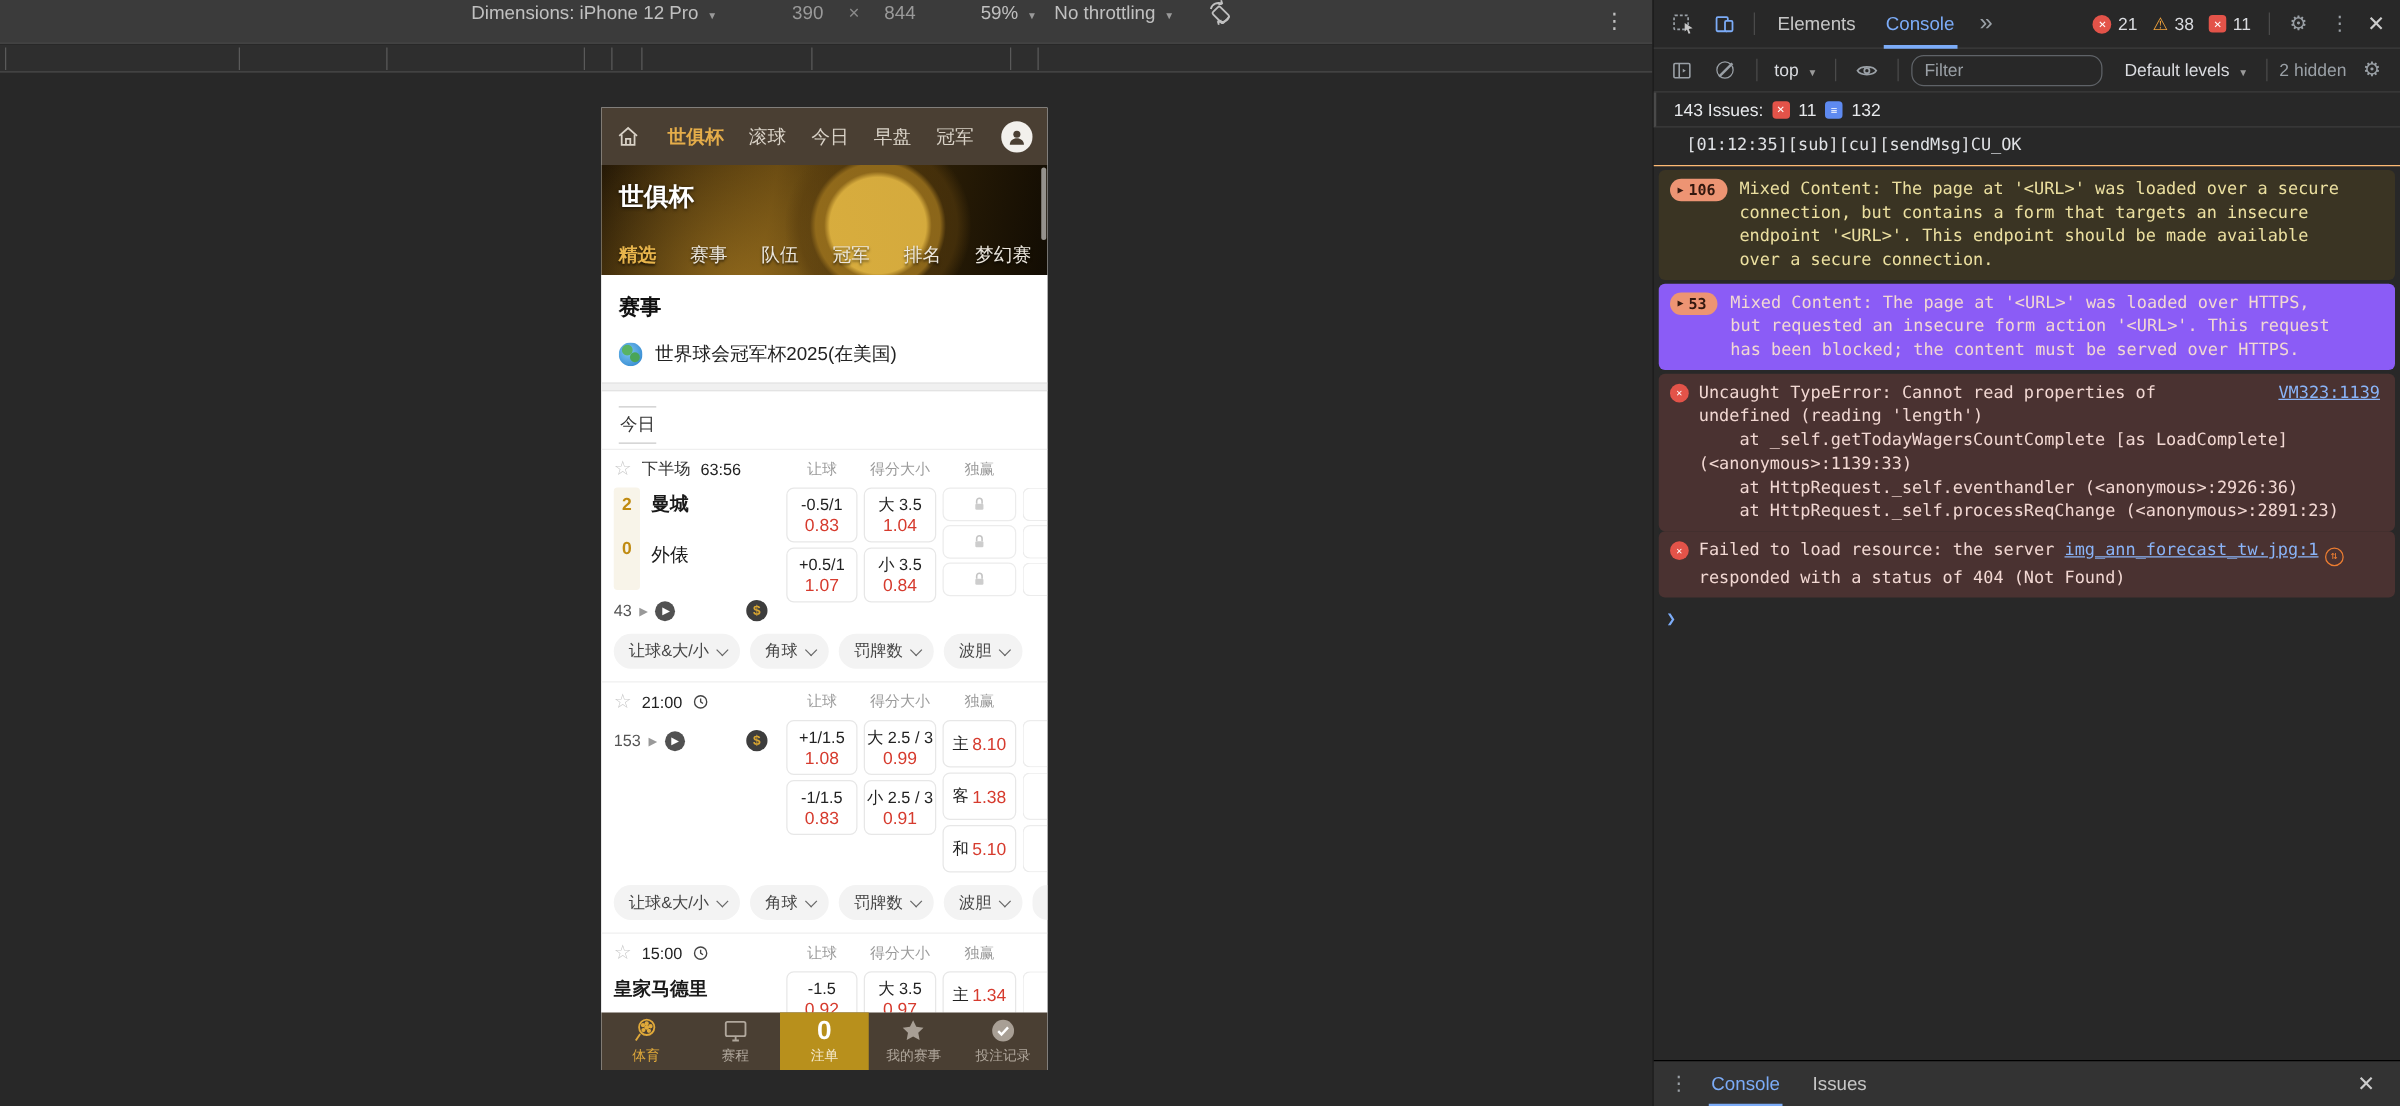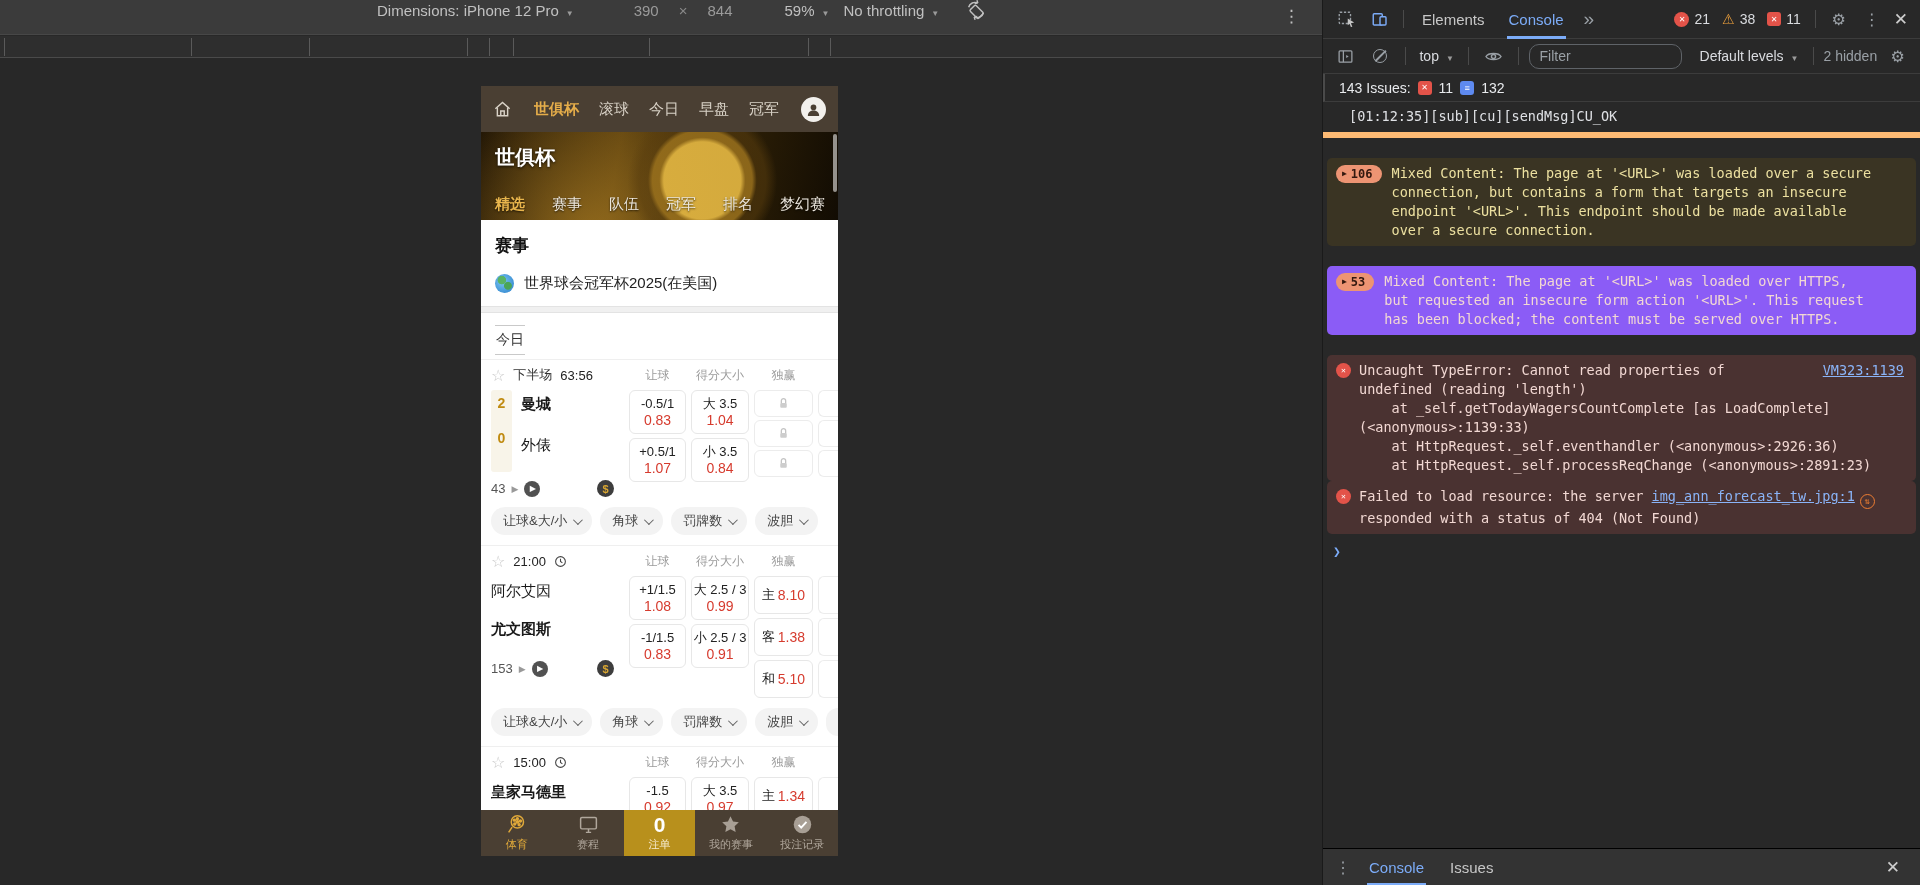--- a/index.html
+++ b/index.html
@@ -164,22 +164,22 @@
   .ct-label { font-size:14px; color:#dadce0; display:flex; align-items:center; gap:7px; cursor:pointer; padding:0 4px; white-space:nowrap; }
   .filter-box { width:153px; height:25px; border:1px solid #5f6368; border-radius:10px; background:transparent;
     color:#e8eaed; font-size:14px; padding:0 10px; outline:none; font-family:"Liberation Sans",sans-serif; }
   .filter-box::placeholder { color:#9aa0a6; }
   .hidden-lbl { color:#9aa0a6; font-size:14px; white-space:nowrap; }
 
   .issuesbar { height:28px; border-bottom:1px solid #3c3c3c; display:flex; align-items:center; gap:7px;
     padding:0 14px; font-size:14px; color:#e8eaed; border-left:2px solid #4a4a4a; }
 
   .console { font-family:"DejaVu Sans Mono", monospace; font-size:13.5px; line-height:19px; }
-  .msg-log { padding:5px 8px 6px 26px; border-bottom:6px solid #fdba74; color:#dfe1e5; }
-  .msg-group { display:flex; gap:10px; margin:20px 4px; border-radius:5px; padding:6px 9px; }
+  .msg-log { padding:5px 8px 6px 26px; border-bottom:1px solid #fdba74; color:#dfe1e5; }
+  .msg-group { display:flex; gap:10px; margin:3px 4px; border-radius:5px; padding:6px 9px; }
   .msg-group.warn { background:#3a3423; color:#ece0a0; }
   .msg-group.err  { background:#8b5cf6; color:#f2d8d3; }
   .grp-badge { background:#ed9473; color:#33180f; border-radius:10px; padding:0 9px 0 6px; font-size:12px;
     font-weight:bold; line-height:18px; height:18px; margin-top:1px; display:flex; align-items:center; gap:4px;
     cursor:pointer; white-space:nowrap; }
   .grp-badge::before { content:"▶"; font-size:8px; }
   .msg-text { white-space:pre-wrap; }
   .msg-err { position:relative; display:flex; gap:8px; margin:0 4px; border-radius:5px; padding:6px 9px;
     background:#4a3231; color:#f2d8d3; }
   .err-ic { flex:none; margin-top:2px; }
@@ -410,24 +410,20 @@
               </svg>
           </span>
         </div>
         <span class="mcol-label">让球</span>
         <span class="mcol-label">得分大小</span>
         <span class="mcol-label">独赢</span>
         <span></span>
       </div>
       <div class="mgrid mbody">
         <div class="mleft">
-          <div class="names-col">
-            <span class="tname">阿尔艾因</span>
-            <span class="tname b">尤文图斯</span>
-          </div>
           <div class="count-line">
             <span class="mcount">153</span>
             <span class="tri-sm"></span>
             <span class="play-circle"></span>
             <span class="cash-circle"></span>
           </div>
         </div>
         <div class="obox-col">
           <div class="obox">
             <span class="oline">+1/1.5</span>

